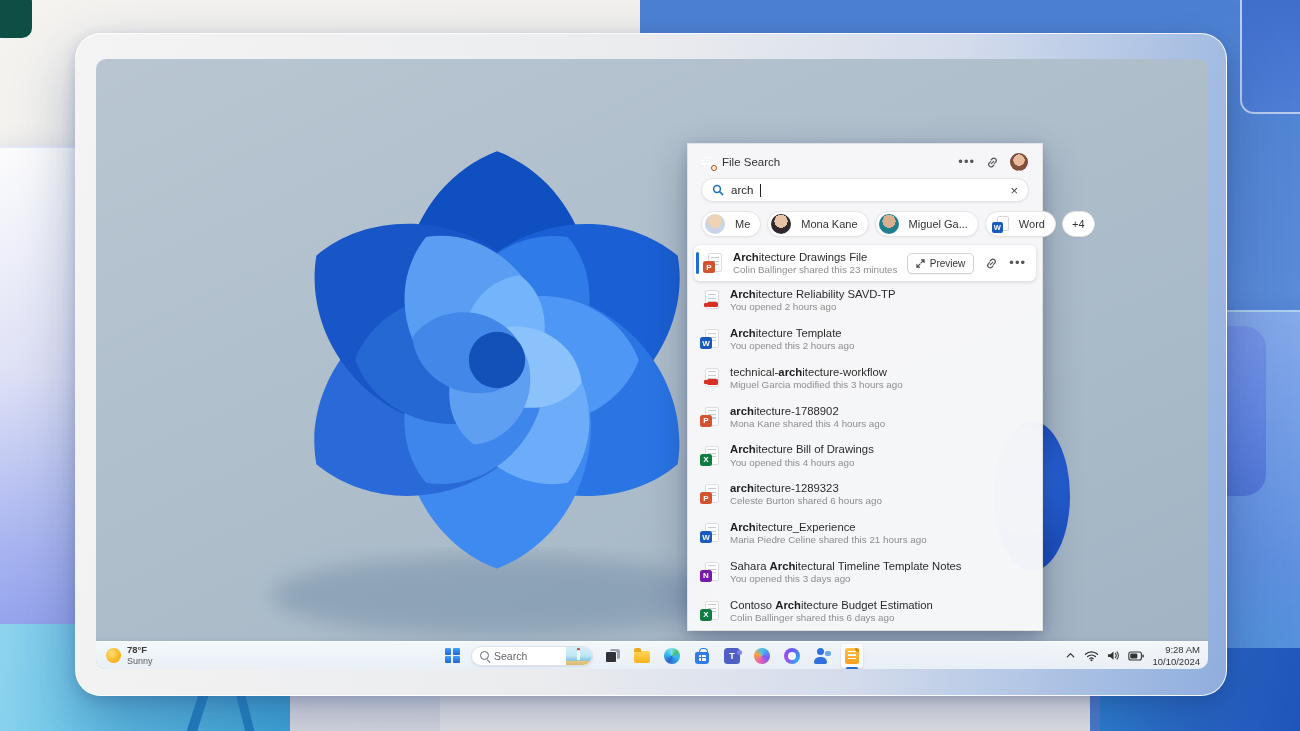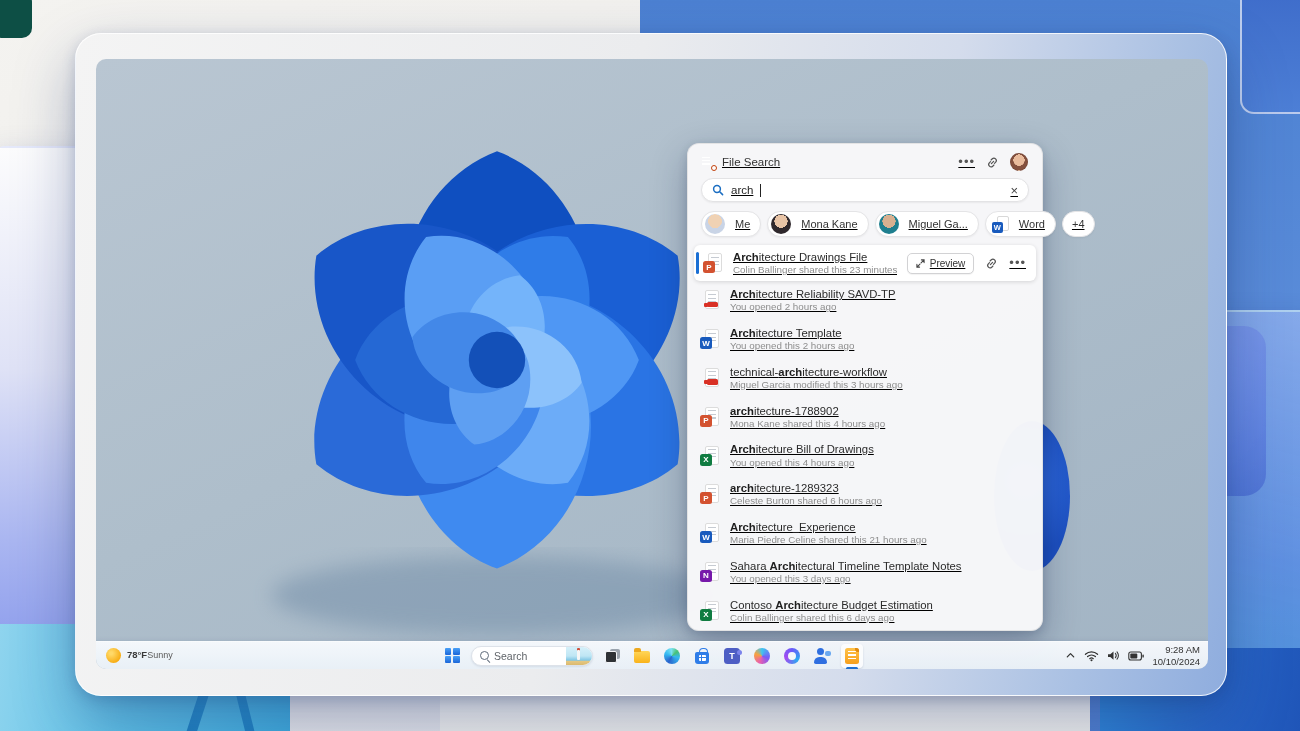--- a/index.html
+++ b/index.html
@@ -55,21 +55,21 @@
             background:radial-gradient(circle at 40% 40%,#2f6ade,#1c4fc0 70%); }
 
   
   .taskbar { position:absolute; left:0; bottom:0; width:100%; height:28px;
              background:linear-gradient(180deg,rgba(250,252,255,.92),rgba(238,244,250,.92));
              border-top:1px solid rgba(255,255,255,.7);
              box-shadow:0 -1px 4px rgba(80,100,140,.12); }
   .tb-weather { position:absolute; left:10px; top:0; height:100%; display:flex; align-items:center; gap:6px; }
   .sun { width:15px; height:15px; border-radius:50%;
          background:radial-gradient(circle at 35% 35%,#ffd968 10%,#f7ab10 75%); }
-  .tb-weather .wtxt { display:flex; flex-direction:row; line-height:1.15; }
+  .tb-weather .wtxt { display:flex; flex-direction:column; line-height:1.15; }
   .wtemp { font-size:9.5px; color:#3a3a3a; font-weight:700; }
   .wcond { font-size:9px; color:#5a5a5a; }
 
   .tb-center { position:absolute; left:50%; top:0; height:100%; transform:translateX(-50%);
                display:flex; align-items:center; gap:8px; }
   .win-logo { width:15px; height:15px; display:grid; grid-template-columns:1fr 1fr; grid-template-rows:1fr 1fr; gap:1.6px; }
   .win-logo i { background:linear-gradient(180deg,#49a0f8,#1a66d8); border-radius:1px; }
   .tb-search { width:122px; height:20px; border-radius:10px; background:#fff;
                border:1px solid #dde2e9; display:flex; align-items:center; gap:5px;
                padding-left:8px; overflow:hidden; box-shadow:0 1px 2px rgba(60,80,120,.12); }
@@ -114,23 +114,23 @@
   .fsdoc::before { content:""; position:absolute; left:2.5px; top:3.5px; width:8px; height:8px;
           background:repeating-linear-gradient(180deg,#fff 0 1.3px,transparent 1.3px 3.4px); }
   .fsdoc::after { content:""; position:absolute; right:0; top:0; width:4.5px; height:4.5px; background:#e08a12; border-radius:0 2.5px 0 3px; }
 
   .tb-tray { position:absolute; right:8px; top:0; height:100%; display:flex; align-items:center; gap:8px; }
   .tray-ic { display:flex; align-items:center; }
   .tb-clock { text-align:right; line-height:1.2; font-size:9.5px; color:#333; }
 
   
   .fs-window { position:absolute; left:591px; top:84px; width:356px; height:488px;
-               background:rgba(247,247,249,.98); border-radius:12px;
+               background:rgba(247,247,249,.98); border-radius:0;
                border:1px solid rgba(0,0,0,.08);
-               box-shadow:0 14px 36px rgba(15,30,70,.30), 0 3px 10px rgba(15,30,70,.16);text-decoration:underline; }
+               box-shadow:0 14px 36px rgba(15,30,70,.30), 0 3px 10px rgba(15,30,70,.16); }
   .fs-header { display:flex; align-items:center; gap:7px; padding:9px 14px 7px 12px; }
   .fs-appicon { width:15px; height:16px; position:relative; flex:none; }
   .fs-appicon .doc { width:13px; height:15px; background:linear-gradient(180deg,#ffc24a,#f79f1b); border-radius:2px; position:relative; }
   .fs-appicon .doc::before { content:""; position:absolute; left:2px; top:3px; width:8px; height:8px;
                background:repeating-linear-gradient(180deg,#fff 0 1.2px,transparent 1.2px 3.2px); }
   .fs-appicon .mag2 { position:absolute; right:-2px; bottom:-1px; width:6px; height:6px; border:1.5px solid #c2410c;
                border-radius:50%; background:rgba(255,255,255,.8); }
   .fs-title { font-size:11.5px; color:#333; flex:1; }
   .fs-header-actions { display:flex; align-items:center; gap:10px; }
   .dots { font-size:13px; color:#555; letter-spacing:1px; line-height:8px; }

